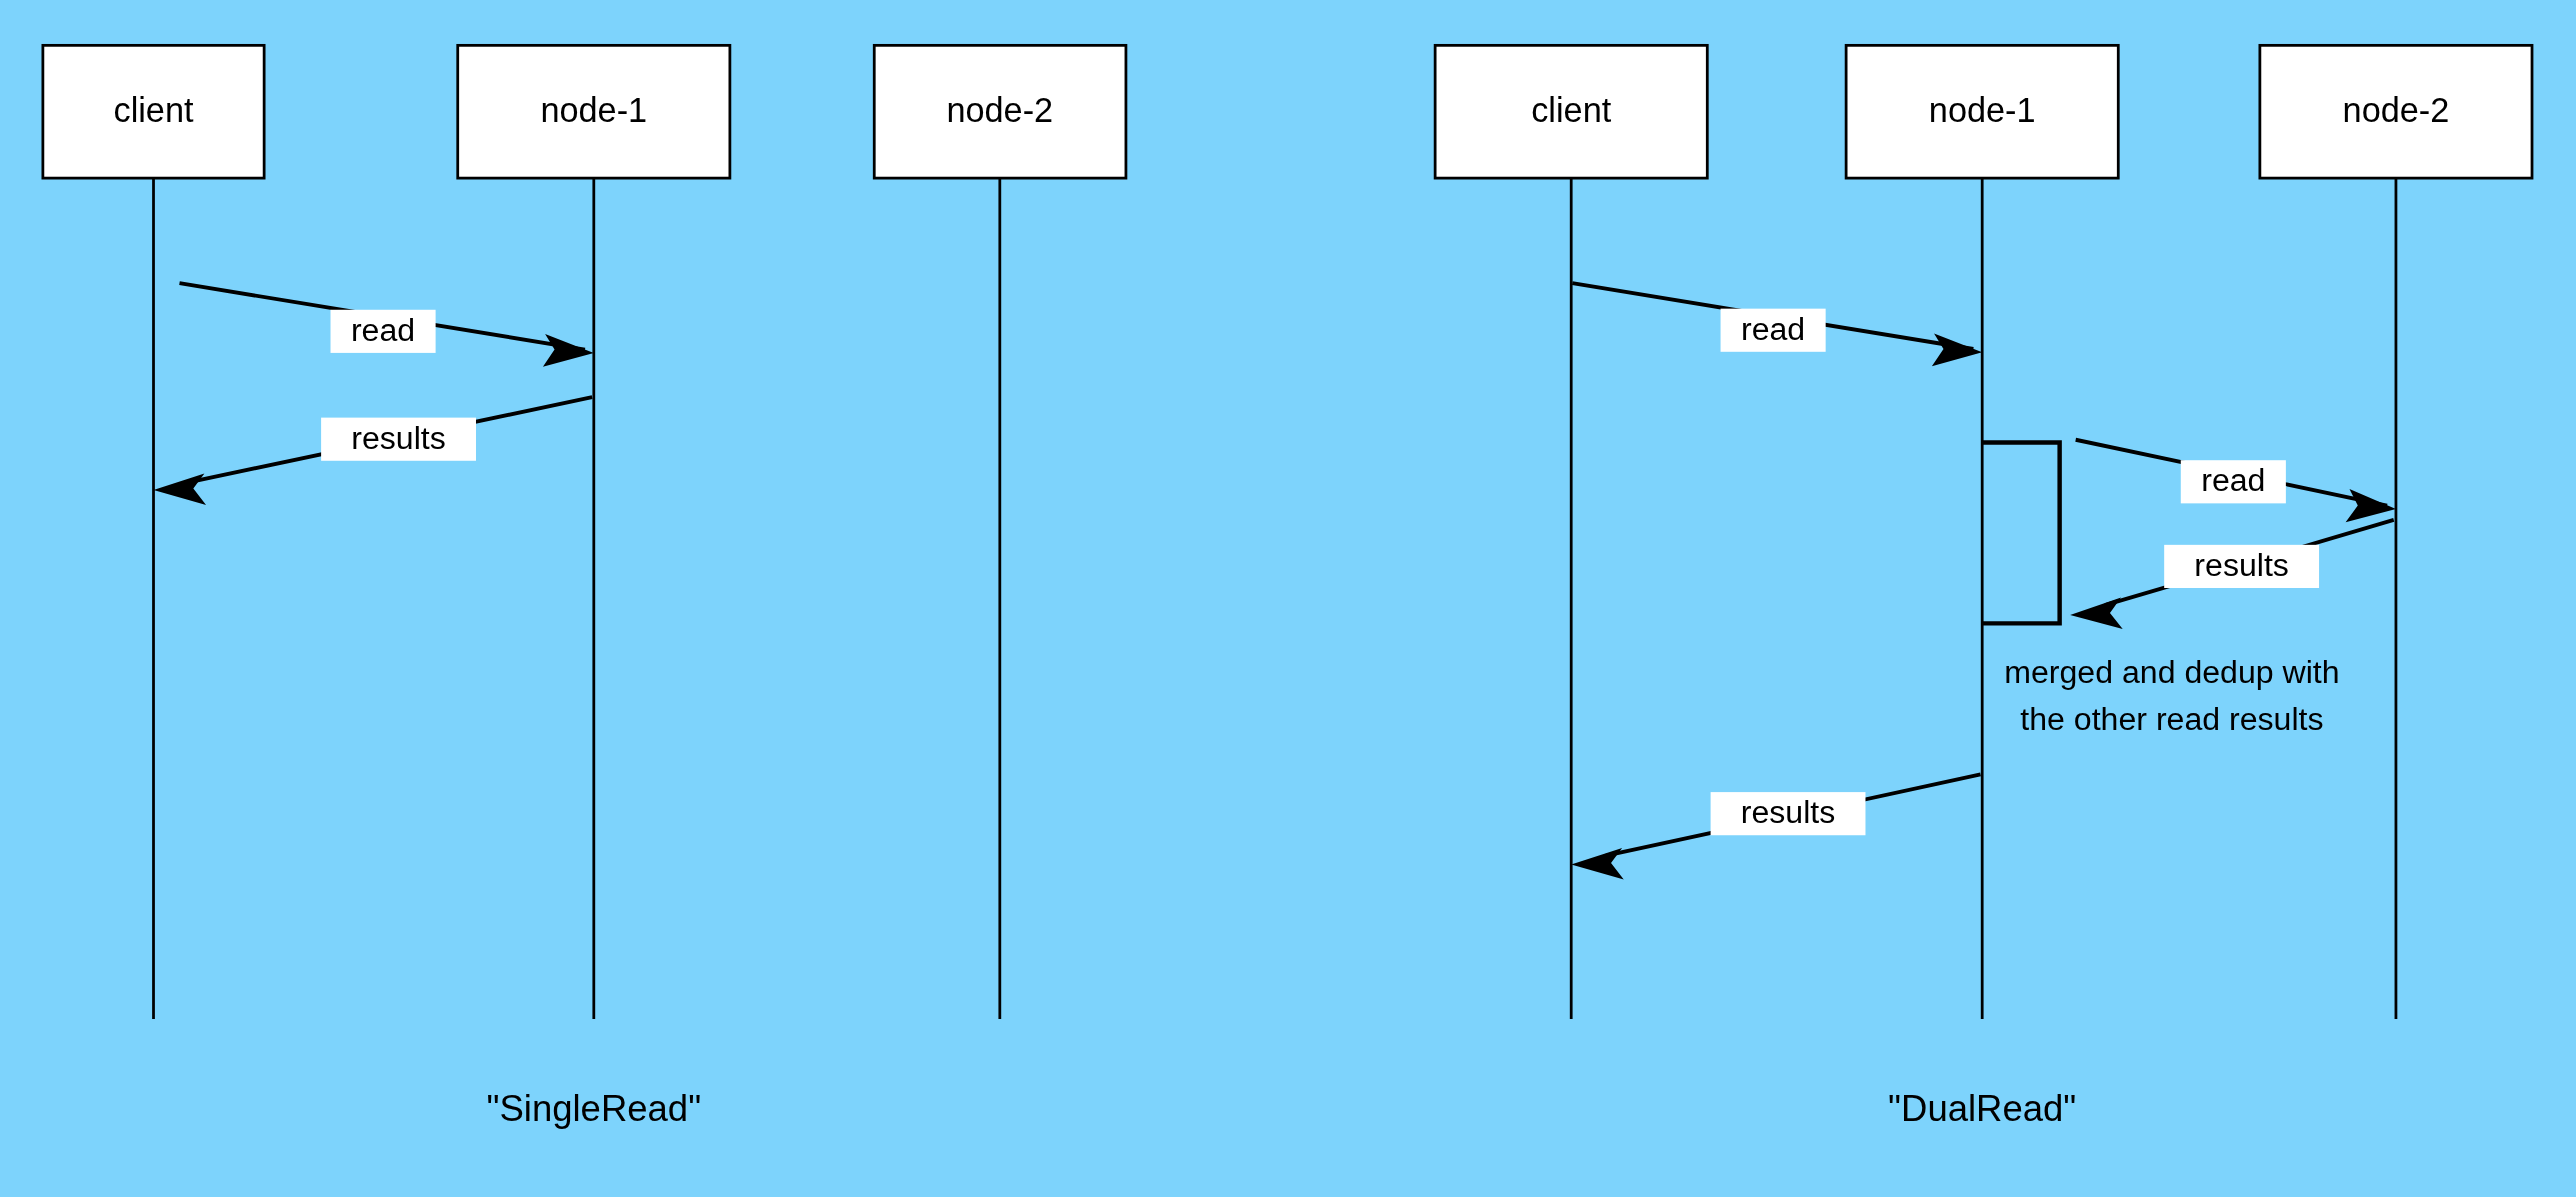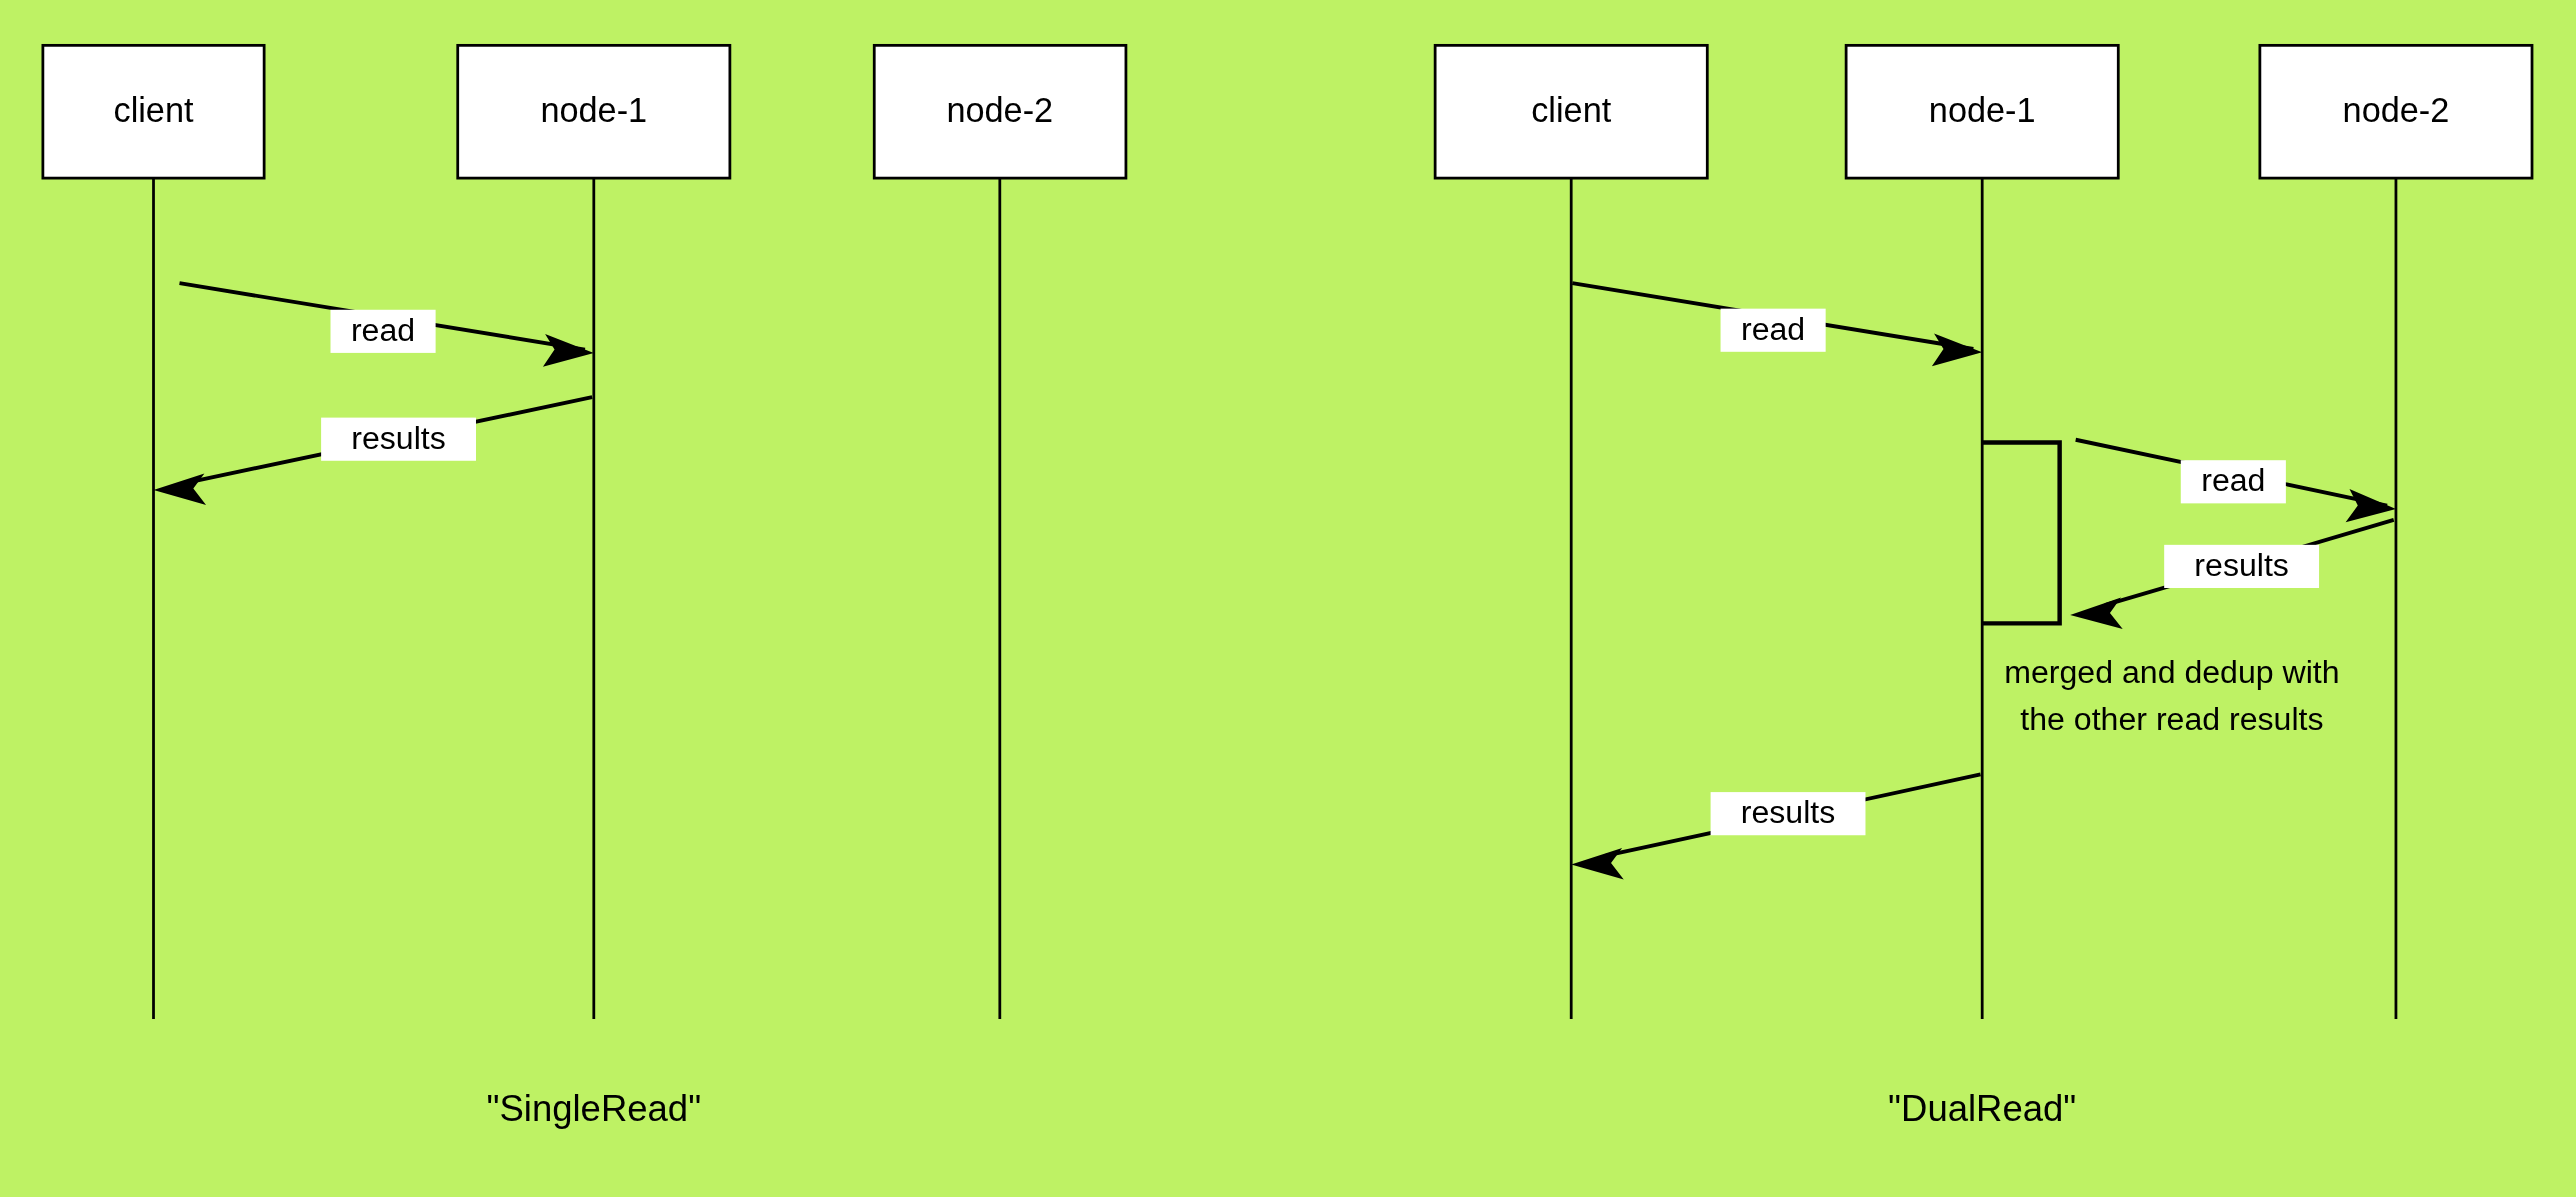--- a/index.html
+++ b/index.html
@@ -9,21 +9,21 @@
     background: #ffffff;
   }
   body {
     font-family: "Liberation Sans", sans-serif;
     color: #000000;
   }
   #canvas {
     position: relative;
     width: 2576px;
     height: 1197px;
-    background: #bef264;
+    background: #7dd3fc;
     overflow: hidden;
   }
   svg.diagram-layer {
     position: absolute;
     top: 0;
     left: 0;
     width: 2576px;
     height: 1197px;
     display: block;
   }

